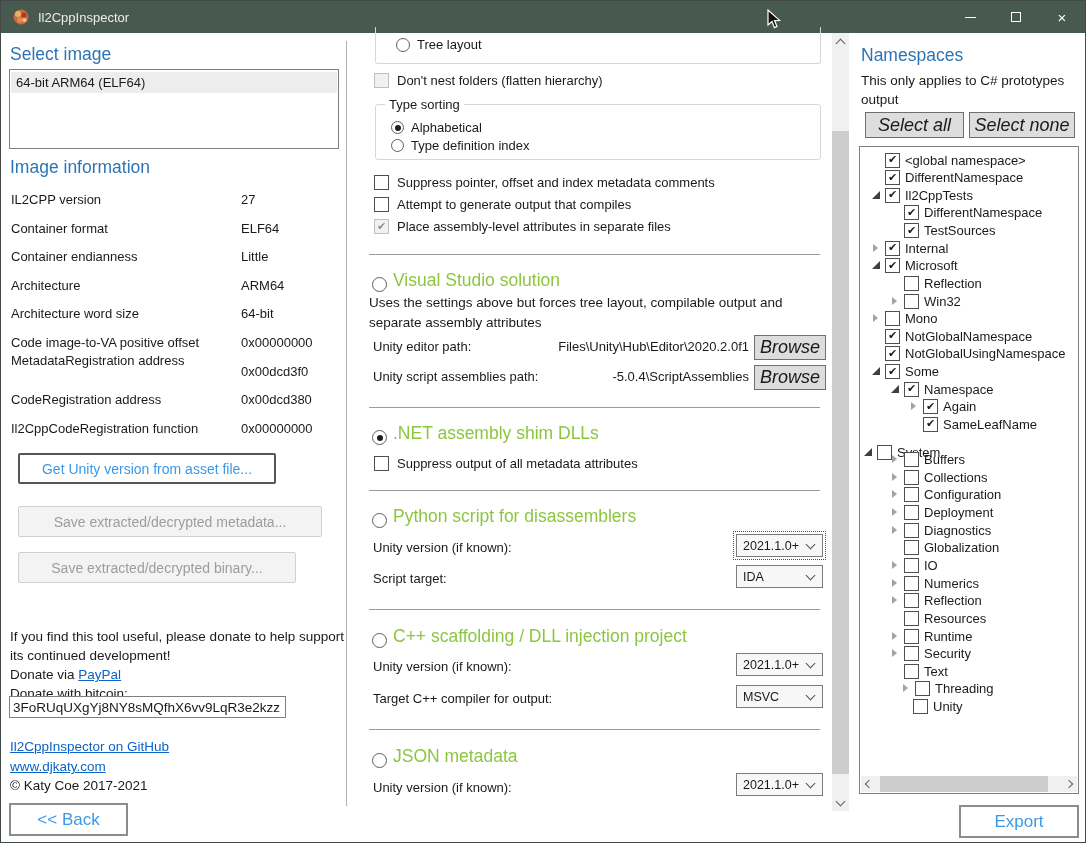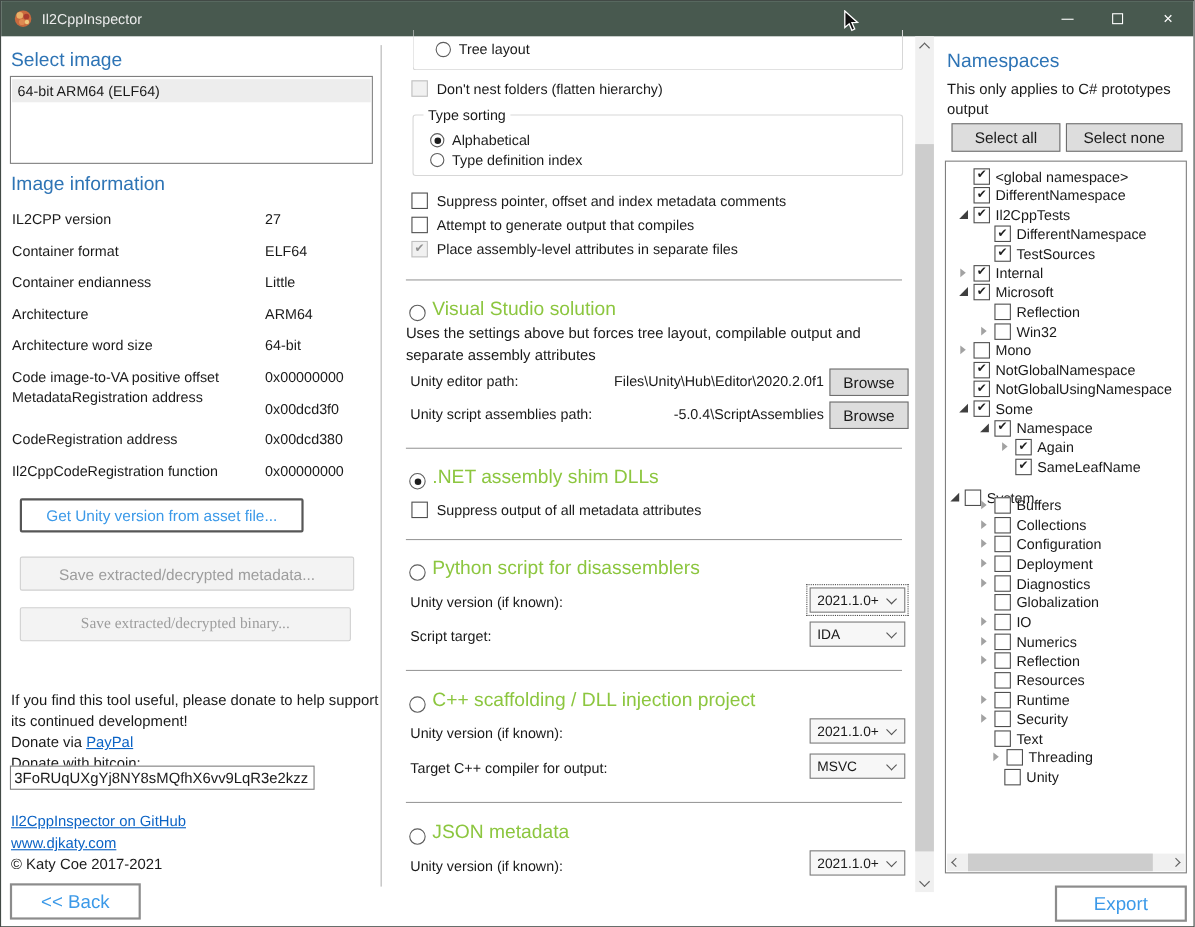--- a/index.html
+++ b/index.html
@@ -31,22 +31,22 @@
   .radio.small { width:13px; height:13px; }
   .radio.selected::after { content:''; position:absolute; left:50%; top:50%; width:6px; height:6px; margin:-3px 0 0 -3px; background:#1d1d1d; border-radius:50%; }
   .mcb { position:absolute; width:15px; height:15px; border:1px solid #4f4f4f; background:#fff; display:flex; align-items:center; justify-content:center; }
   .mcb.disabled { border-color:#c0c0c0; background:#f1f1f1; }
   .mcb .tick { font-size:11px; line-height:1; color:#1d1d1d; margin-top:-1px; }
   .mcb.disabled .tick { color:#8f8f8f; }
   .sec-title { position:absolute; font-size:17.5px; color:#8cc63f; white-space:nowrap; }
   .groupbox { position:absolute; border:1px solid #d7d7d7; border-radius:3px; }
   .gb-label { position:absolute; background:#fff; padding:0 4px; font-size:13px; }
   
-  .btn { position:absolute; background:#dddddd; border:1px solid #6f6f6f; font-size:14px; color:#1a1a1a;
-         display:flex; align-items:center; justify-content:center; font-family:inherit; }
+  .btn { position:absolute; background:#dddddd; border:1px solid #6f6f6f; font-size:18px; color:#1a1a1a;
+         display:flex; align-items:center; justify-content:center; font-family:inherit;font-style:italic; }
   .big-btn { position:absolute; background:#fff; border:2px solid #8c8c8c; color:#3b99e8; font-size:17px;
              display:flex; align-items:center; justify-content:center; }
   .accent-btn { position:absolute; background:#fff; border:2px solid #565656; border-radius:2px; color:#3b99e8; font-size:14px;
                 display:flex; align-items:center; justify-content:center; }
   .dis-btn { position:absolute; background:#f3f3f3; border:1px solid #d0d0d0; border-radius:2px; color:#9d9d9d; font-size:14px;
              display:flex; align-items:center; justify-content:center; }
   
   .dropdown { position:absolute; width:87px; height:23px; background:#f7f7f7; border:1px solid #7c7c7c;
               display:flex; align-items:center; }
   .dropdown .dd-text { font-size:12.5px; margin-left:6px; flex:1; }
@@ -138,21 +138,21 @@
         <div class="info-label" style="top: 352px; left: 10px;">MetadataRegistration address</div>
         <div class="info-value" style="top: 362.6px; left: 240px;">0x00dcd3f0</div>
         <div class="info-label" style="top: 391.2px; left: 10px;">CodeRegistration address</div>
         <div class="info-value" style="top: 391.2px; left: 240px;">0x00dcd380</div>
         <div class="info-label" style="top: 419.8px; left: 10px;">Il2CppCodeRegistration function</div>
         <div class="info-value" style="top: 419.8px; left: 240px;">0x00000000</div>
       </div>
 
     <div class="accent-btn" style="left:17px; top:452px; width:258px; height:31px;">Get Unity version from asset file...</div>
     <div class="dis-btn" style="left:17px; top:505px; width:304px; height:31px;">Save extracted/decrypted metadata...</div>
-    <div class="dis-btn" style="left:17px; top:551px; width:301px; height:31px;font-family:Liberation Serif, serif;">Save extracted/decrypted binary...</div>
+    <div class="dis-btn" style="left:17px; top:551px; width:278px; height:31px;">Save extracted/decrypted binary...</div>
 
     <div class="donate">
       <span>If you find this tool useful, please donate to help support its continued development!</span><br>
       <span>Donate via </span><span class="link">PayPal</span><br>
       <span>Donate with bitcoin:</span>
     </div>
     <input class="bitcoin-input" value="3FoRUqUXgYj8NY8sMQfhX6vv9LqR3e2kzz" style="">
 
     <div class="foot-link link" style="left:9px; top:738px; position:absolute;">Il2CppInspector on GitHub</div>
     <div class="foot-link link" style="left:9px; top:758px; position:absolute;">www.djkaty.com</div>

